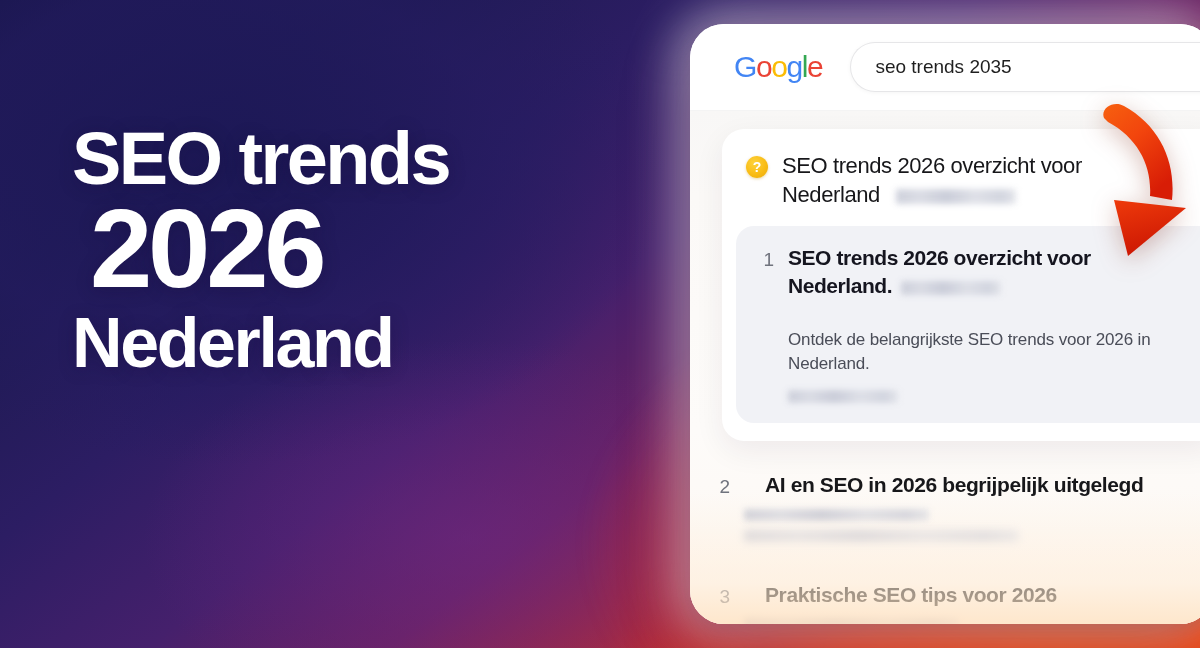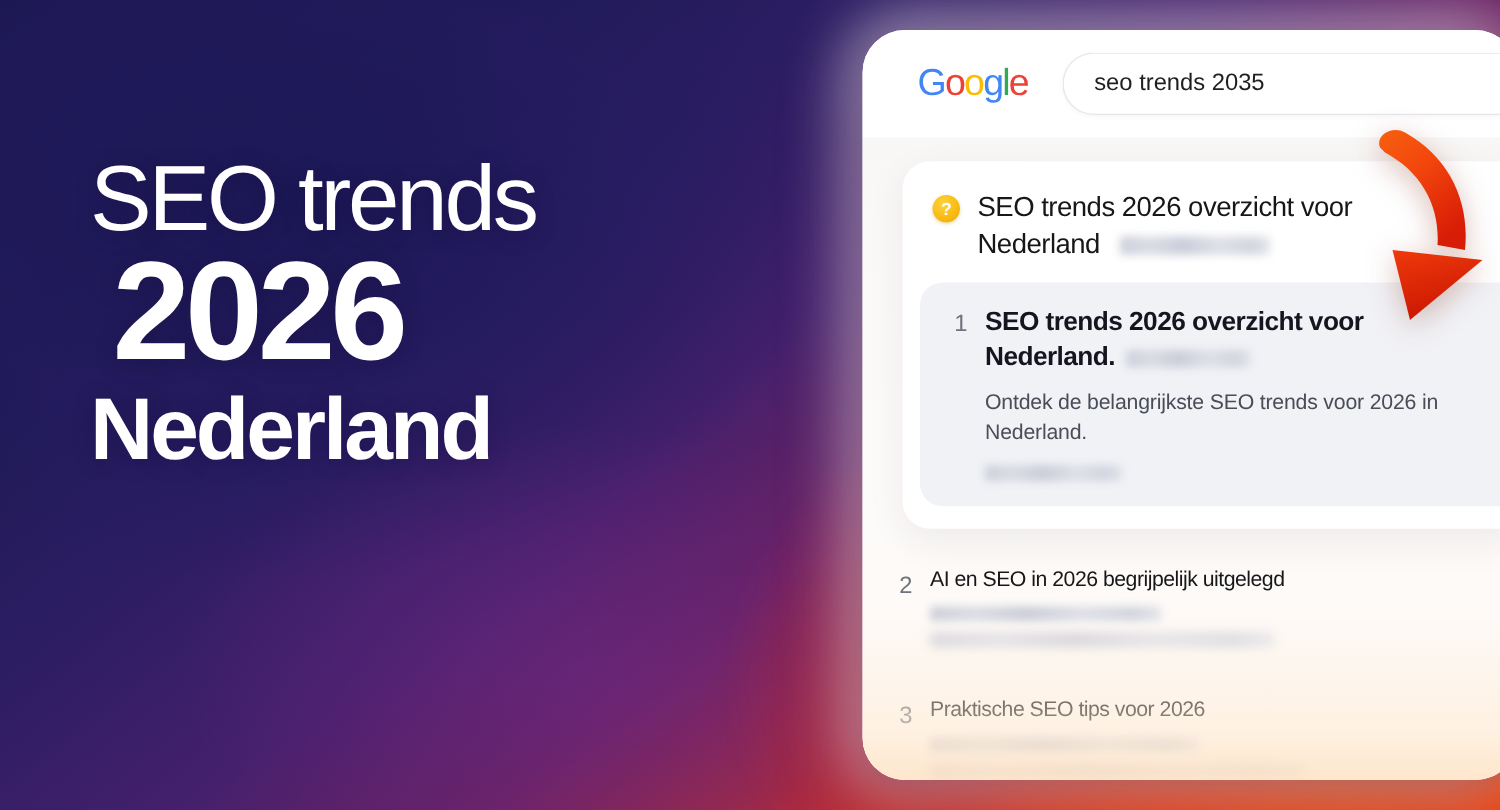--- a/index.html
+++ b/index.html
@@ -53,21 +53,21 @@
         rgba(90,34,120,0) 78%);
   }
 
   
   .headline{
     position:absolute;left:72px;top:125px;width:520px;
     color:#fff;z-index:6;
     text-shadow:0 2px 18px rgba(20,10,50,.30);
   }
   .hl-1{
-    font-size:74px;line-height:.92;font-weight:400;
+    font-size:74px;line-height:.92;font-weight:700;
     letter-spacing:-2.6px;margin:0 0 4px 0;
   }
   .hl-2{
     font-size:112px;line-height:.90;font-weight:700;
     letter-spacing:-4.2px;margin:6px 0 2px 18px;
   }
   .hl-3{
     font-size:70px;line-height:.95;font-weight:700;
     letter-spacing:-2.4px;margin:10px 0 0 0;
   }
@@ -178,33 +178,33 @@
     font-size:19px;color:#70737d;line-height:1.45;font-weight:400;
     padding-top:2px;
   }
   .res-body{flex:1;min-width:0;}
   .res-title-hl{
     font-size:21px;font-weight:700;color:#15151f;
     line-height:1.35;letter-spacing:-.45px;white-space:nowrap;
   }
   .res-title-hl .l2{display:block;}
   .res-snippet{
-    margin-top:9px;
+    margin-top:27px;
     font-size:17px;color:#4a4d58;line-height:1.42;
     letter-spacing:-.15px;white-space:nowrap;
   }
   .res-snippet .l2{display:block;}
 
   .result-plain{
     margin:30px 0 0 0;
     padding:0 22px 0 24px;
   }
   .res-title-plain{
-    font-size:17px;font-weight:400;color:#17171a;
-    line-height:1.32;letter-spacing:-.4px;white-space:nowrap;
+    font-size:21px;font-weight:700;color:#17171a;
+    line-height:1.32;letter-spacing:-.4px;white-space:nowrap;margin-left:21px;
   }
   .lines{margin-top:10px;}
   .lines .blur{display:block;margin-bottom:9px;}
 
   
   .card-bottom-glow{
     position:absolute;left:0;right:0;bottom:0;height:150px;
     background:linear-gradient(180deg,rgba(255,245,235,0) 0%,rgba(255,236,214,.55) 60%,rgba(255,222,185,.85) 100%);
     pointer-events:none;
   }

